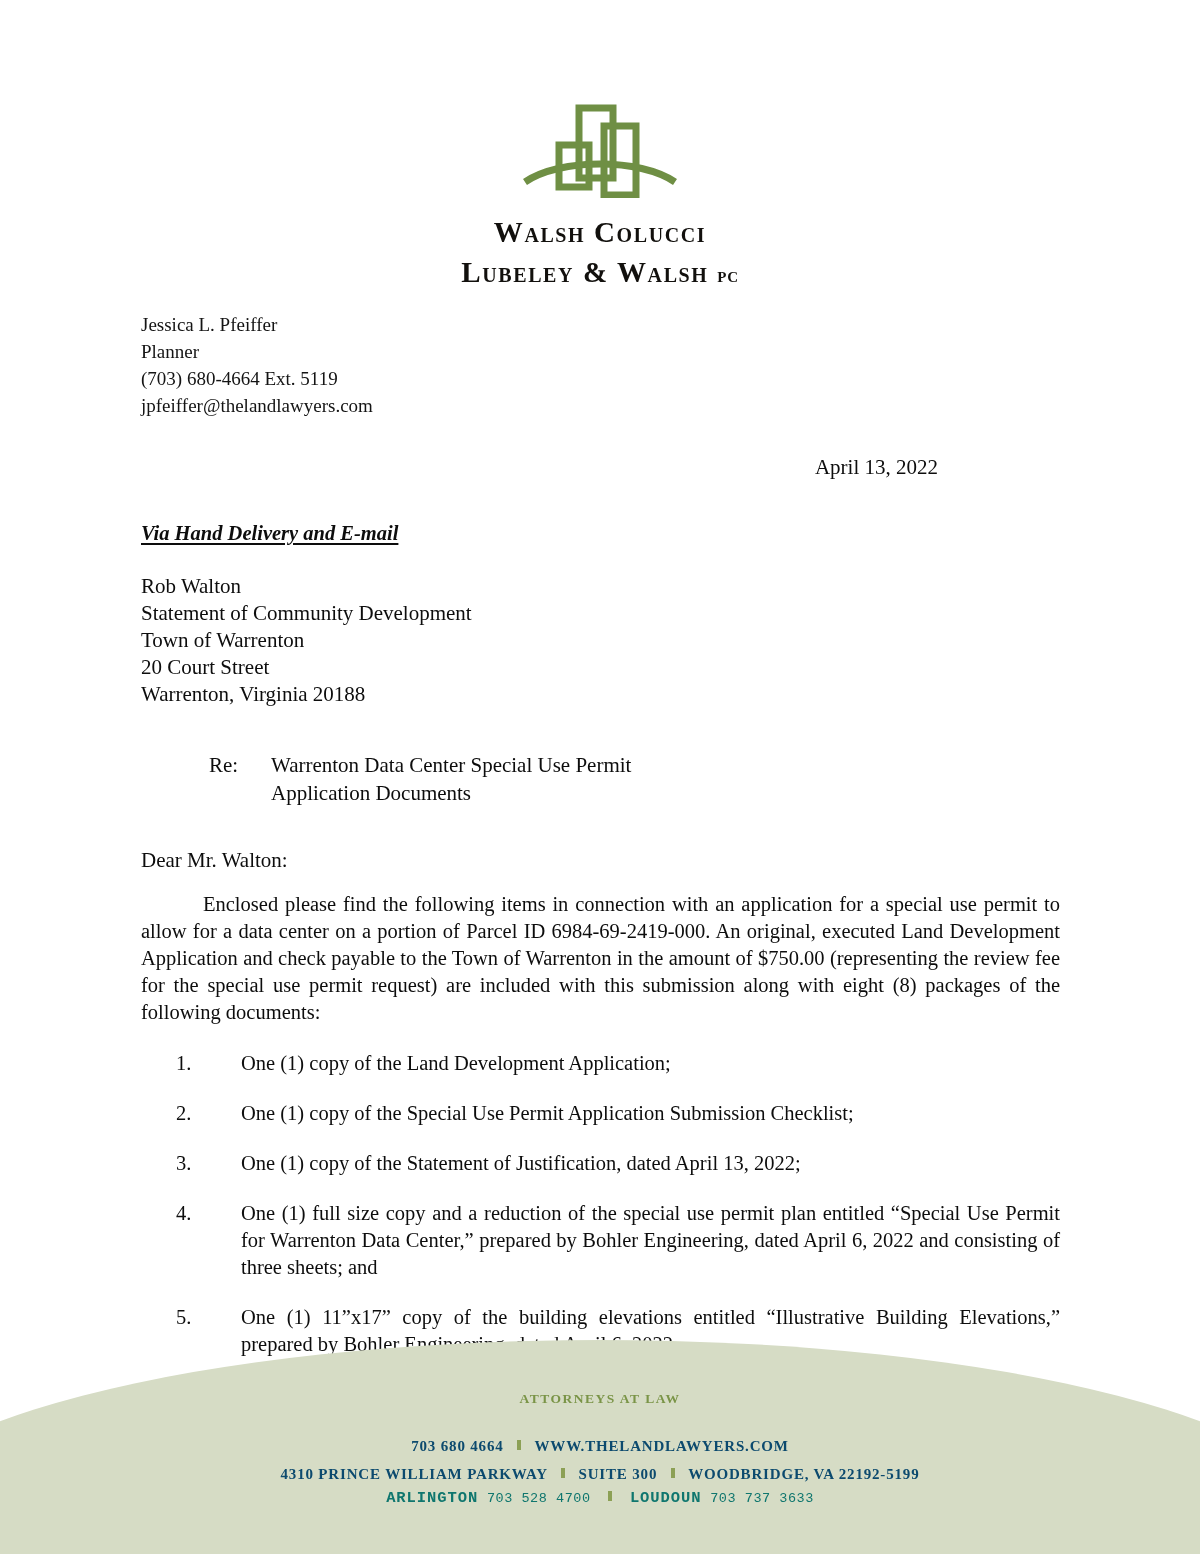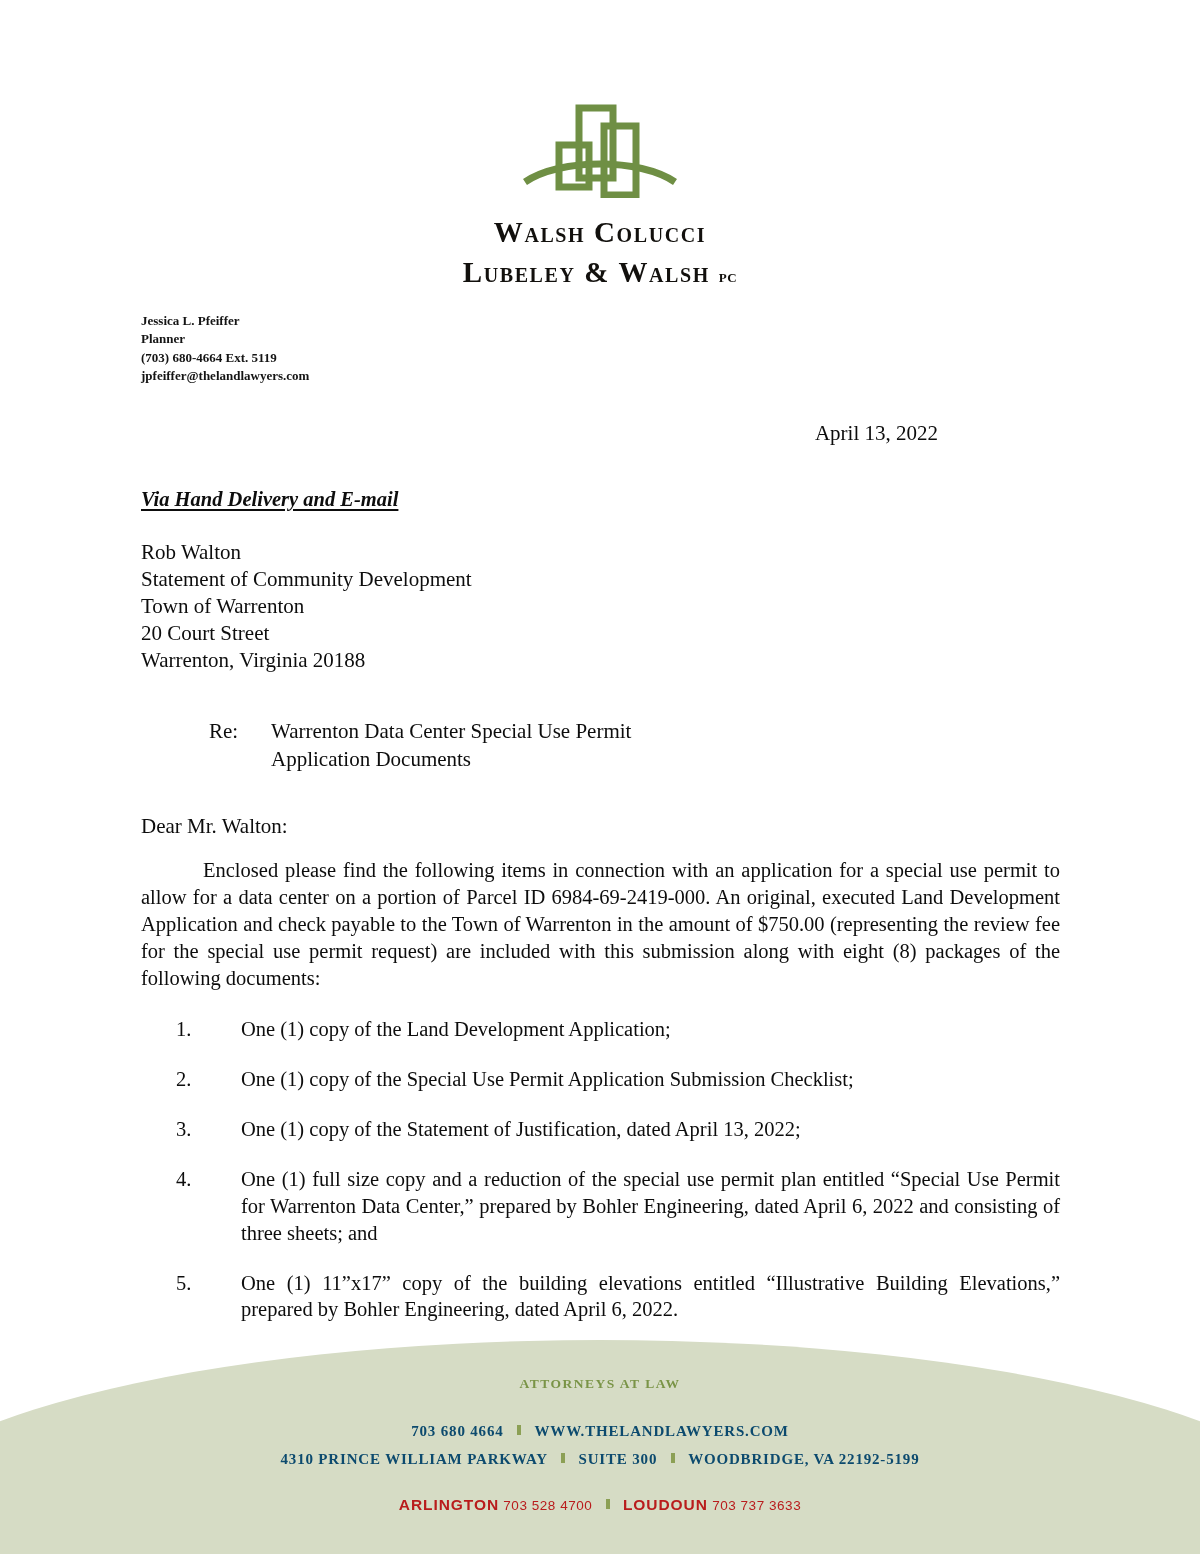--- a/index.html
+++ b/index.html
@@ -38,37 +38,36 @@
   .wordmark-line {
     display: block;
     font-family: "Liberation Serif", "DejaVu Serif", serif;
     font-weight: 700;
     font-variant: small-caps;
     color: #12100d;
     letter-spacing: 0.055em;
   }
   .wordmark-line.l1 { font-size: 29px; }
   .wordmark-line.l2 { font-size: 29px; margin-top: 2px; }
-  .wordmark-line .pc { font-size: 19px; letter-spacing: 0.03em; }
+  .wordmark-line .pc { font-size: 22px; letter-spacing: 0.03em; }
 
   
   .body-area {
     position: absolute;
     left: 141px;
     top: 312px;
     width: 919px;
     font-size: 20.5px;
     line-height: 1.33;
   }
 
   .sender-block {
-    font-size: 13px;
+    font-size: 19px;
     line-height: 1.42;
     color: #141414;
-    font-weight: bold;
   }
   .sender-block div { white-space: nowrap; }
 
   .date-line {
     margin-top: 34px;
     text-align: right;
     padding-right: 122px;
     font-size: 21px;
   }
 
@@ -149,21 +148,21 @@
     left: -132px;
     top: 18px;
     width: 1464px;
     height: 560px;
     background: #d6dcc5;
     border-radius: 50% / 34%;
   }
   .footer-content {
     position: absolute;
     left: 0;
-    top: 0;
+    top: 15px;
     width: 1200px;
     text-align: center;
   }
   .attorneys-line {
     margin-top: 54px;
     font-family: "Liberation Serif", "DejaVu Serif", serif;
     font-weight: 700;
     font-size: 13.5px;
     letter-spacing: 0.11em;
     color: #7a9447;
@@ -171,25 +170,24 @@
   .footer-contact {
     margin-top: 26px;
     font-family: "Liberation Serif", "DejaVu Serif", serif;
     font-weight: 700;
     font-size: 15px;
     letter-spacing: 0.055em;
     color: #0c4a6e;
     line-height: 1.85;
   }
   .footer-offices {
-    margin-top: 22px;
-    font-family: Liberation Sans, sans-serif;
+    font-family: Liberation Mono, monospace;
     font-size: 13.5px;
     letter-spacing: 0.04em;
-    color: #b91c1c;
+    color: #0f766e;
   }
   .footer-offices .city {
     font-weight: 700;
     font-size: 15.5px;
     letter-spacing: 0.06em;
   }
   .sep {
     display: inline-block;
     width: 4px;
     height: 10px;

